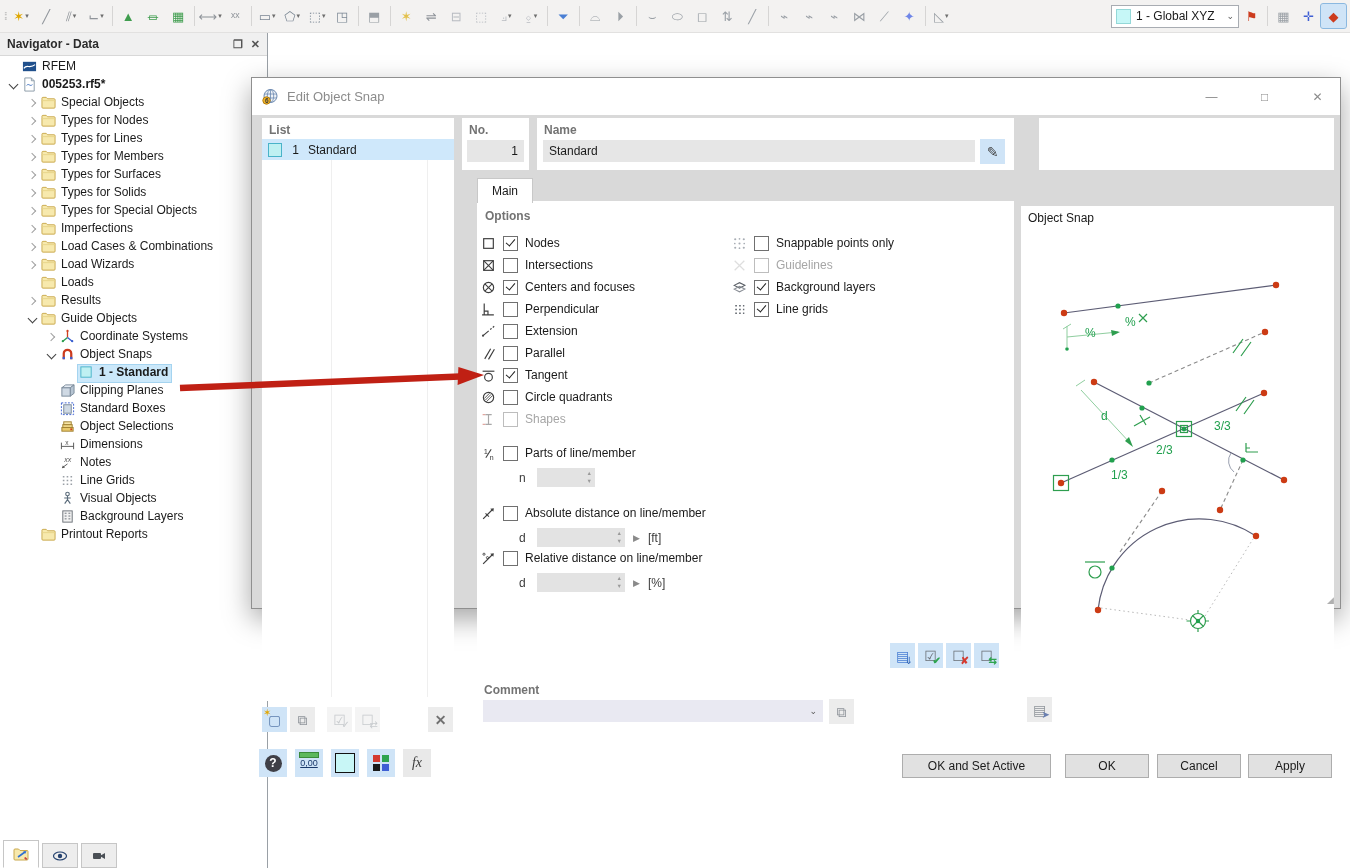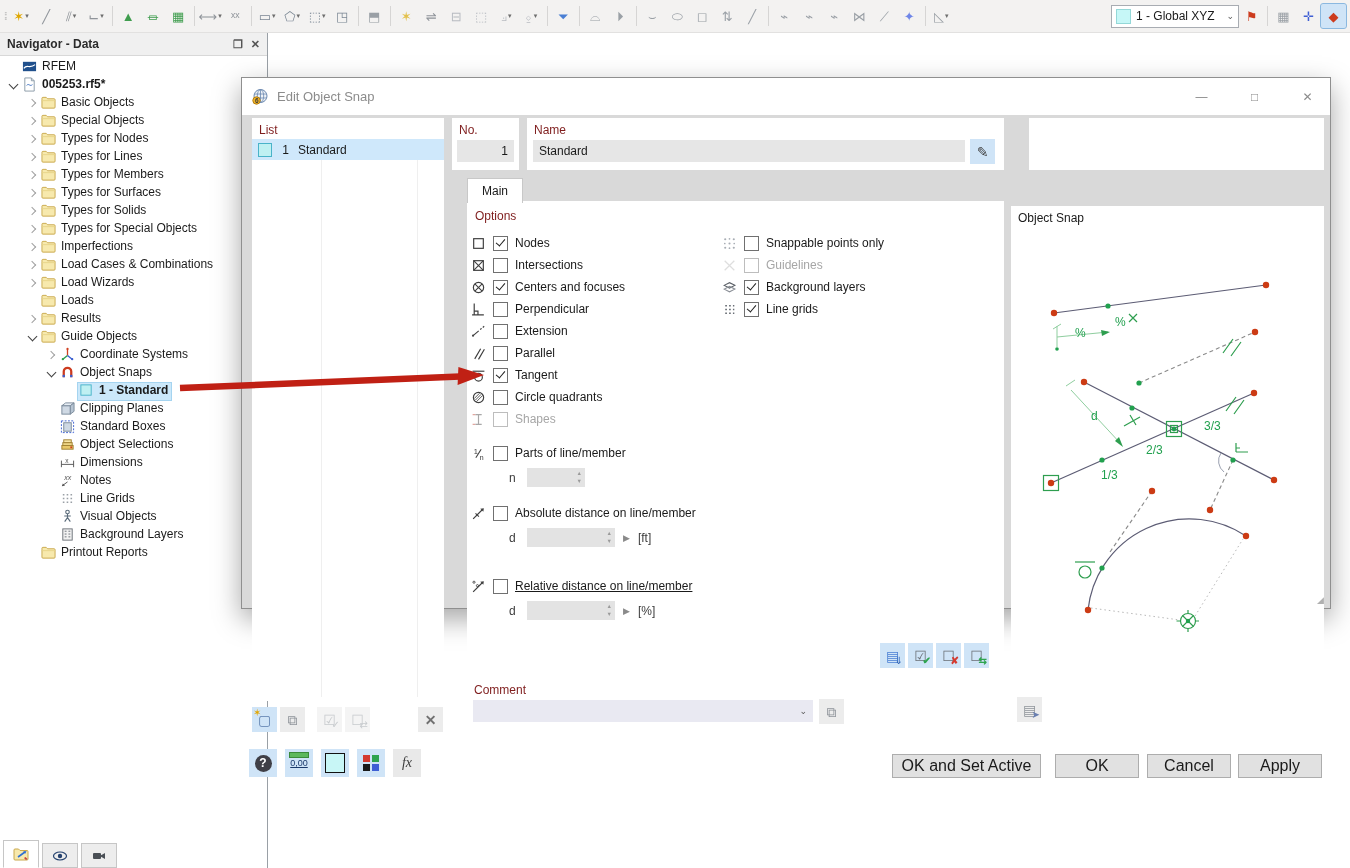--- a/index.html
+++ b/index.html
@@ -34,27 +34,27 @@
   .ticon{width:15px;height:15px;margin-right:5px;flex:none;}
   .ticon svg{display:block;width:100%;height:100%;}
   .tlabel{color:#1a1a1a;}
   .tlabel.bold{font-weight:bold;}
   .nav-tabs{position:absolute;left:0;bottom:0;right:0;height:29px;display:flex;align-items:flex-end;background:#fff;}
   .ntab{width:36px;height:25px;border:1px solid #c6c6c6;background:#ededed;display:flex;align-items:center;justify-content:center;margin-left:3px;box-sizing:border-box;}
   .ntab.active{background:#fff;height:28px;border-bottom-color:#fff;}
   .ntab svg{width:16px;height:16px;}
 
   
-  .dialog{position:absolute;left:241px;top:77px;width:1090px;height:532px;background:#d9d9d9;border:1px solid #8f8f8f;box-shadow:0 10px 26px rgba(0,0,0,.35);z-index:10;box-sizing:border-box;}
+  .dialog{position:absolute;left:251px;top:77px;width:1090px;height:532px;background:#d9d9d9;border:1px solid #8f8f8f;box-shadow:0 10px 26px rgba(0,0,0,.35);z-index:10;box-sizing:border-box;}
   .dlg-title{height:37px;background:#fff;display:flex;align-items:center;padding-left:10px;gap:8px;}
   .dlg-ico{width:17px;height:17px;flex:none;}
   .dlg-title-text{color:#8c8c8c;font-size:13px;flex:1;}
   .winbtn{width:45px;height:36px;display:flex;align-items:center;justify-content:center;color:#8a8a8a;font-size:12px;}
   .panel{position:absolute;background:#fff;box-sizing:border-box;}
-  .phead{position:absolute;left:7px;top:5px;font-weight:normal;color:#7f1d1d;}
+  .phead{position:absolute;left:7px;top:5px;font-weight:bold;color:#737373;}
   .field{position:absolute;background:#e6e6e6;height:22px;line-height:22px;padding:0 6px;box-sizing:border-box;}
 
   
   .lrow{position:absolute;left:0;top:21px;right:0;height:21px;display:flex;align-items:center;background:#cfe8fb;}
   .lswatch{width:12px;height:12px;background:#bff0f2;border:1px solid #49b3c9;margin-left:6px;flex:none;}
   .lno{width:14px;text-align:right;margin-left:3px;}
   .lname{margin-left:9px;}
   .lcol{position:absolute;top:42px;bottom:4px;width:1px;background:#efefef;}
   .lbar{position:absolute;display:flex;gap:3px;}
   .sbtn{width:25px;height:25px;display:flex;align-items:center;justify-content:center;background:#ececec;position:relative;}
@@ -100,21 +100,21 @@
   
   .fbtn{width:28px;height:28px;display:flex;align-items:center;justify-content:center;background:#cfe4f7;position:relative;}
   .fbtn.gray{background:#e9e9e9;}
   .helpc{width:17px;height:17px;border-radius:50%;background:#3f3f46;color:#fff;font-weight:bold;font-size:12px;display:flex;align-items:center;justify-content:center;}
   .units-in{font-size:9px;color:#1a3a6b;text-decoration:underline;position:relative;}
   .units-in::before{content:"";position:absolute;left:-1px;right:-1px;top:-6px;height:4px;background:#5cb85c;border:1px solid #3a8a3a;}
   .colsw{width:18px;height:18px;background:#c8f6f6;border:1.5px solid #111;}
   .navgrid{width:16px;height:16px;position:relative;}
   .navgrid i{position:absolute;width:7px;height:7px;}
   .fxg{font-family:"Liberation Serif",serif;font-style:italic;font-size:14px;color:#3c3c3c;}
-  .btn{position:absolute;height:24px;background:#e1e1e1;border:1px solid #adadad;display:flex;align-items:center;justify-content:center;font-size:16px;box-sizing:border-box;}
+  .btn{position:absolute;height:24px;background:#e1e1e1;border:1px solid #adadad;display:flex;align-items:center;justify-content:center;font-size:12px;box-sizing:border-box;}
   .grip{position:absolute;right:3px;bottom:3px;width:10px;height:10px;color:#b0b0b0;font-size:9px;line-height:10px;}
 
   .arrow-overlay{position:absolute;left:0;top:0;z-index:30;pointer-events:none;}
   .hidden-defs{position:absolute;width:0;height:0;overflow:hidden;}
 </style>
 </head>
 <body>
 
 <svg class="hidden-defs" aria-hidden="true">
   <defs>
@@ -464,31 +464,20 @@
           </span>
         </div>
         <div class="trow">
           <span class="chev closed" style="margin-left: 25px;"></span>
           <span class="titem">
             <span class="ticon">
               <svg>
                 <use href="#s-folder"></use>
               </svg>
             </span>
-            <span class="tlabel">Basic Objects</span>
-          </span>
-        </div>
-        <div class="trow">
-          <span class="chev closed" style="margin-left: 25px;"></span>
-          <span class="titem">
-            <span class="ticon">
-              <svg>
-                <use href="#s-folder"></use>
-              </svg>
-            </span>
             <span class="tlabel">Special Objects</span>
           </span>
         </div>
         <div class="trow">
           <span class="chev closed" style="margin-left: 25px;"></span>
           <span class="titem">
             <span class="ticon">
               <svg>
                 <use href="#s-folder"></use>
               </svg>
@@ -940,21 +929,21 @@
           </div>
           <div class="frow" style="margin-top: 4px;">
             <span class="flabel">d</span>
             <span class="spin" style="width: 88px;">
               <span class="up">▲</span>
               <span class="dn">▼</span>
             </span>
             <span class="sidearrow">▶</span>
             <span class="unit">[ft]</span>
           </div>
-          <div class="orow" style="margin-top: 28px; text-decoration: underline;">
+          <div class="orow" style="margin-top: 0;">
             <span class="oicon">
               <svg>
                 <use href="#o-rel"></use>
               </svg>
             </span>
             <span class="cb"></span>
             <span class="olabel">Relative distance on line/member</span>
           </div>
           <div class="frow" style="margin-top: 4px;">
             <span class="flabel">d</span>

